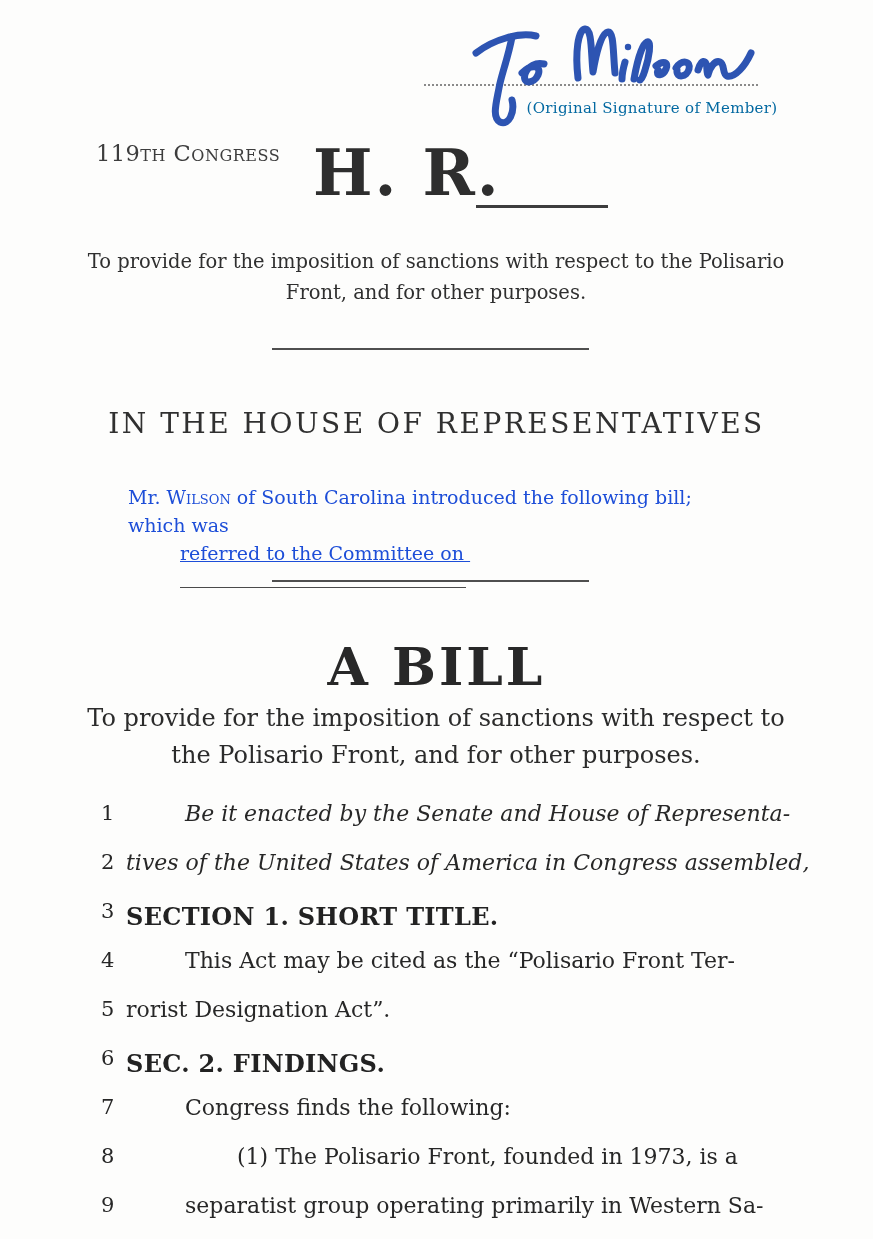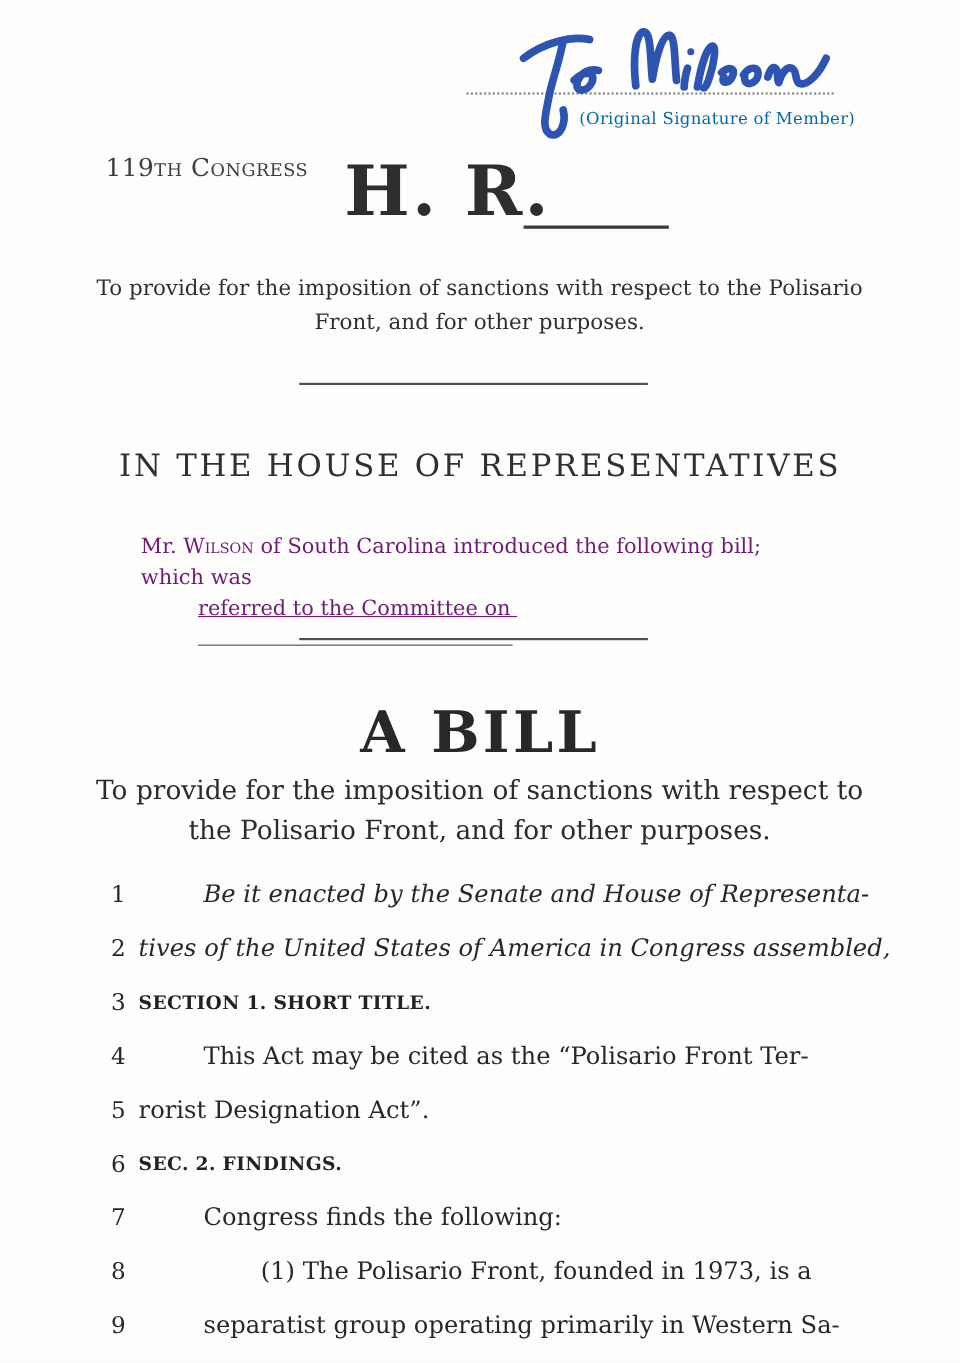--- a/index.html
+++ b/index.html
@@ -53,21 +53,21 @@
   .rule-1{top:348px;}
   .rule-2{top:580px;}
   
   .chamber{
     position:absolute;left:0;top:407px;width:873px;
     text-align:center;font-size:28px;letter-spacing:2.5px;color:#303030;
   }
   
   .intro{
     position:absolute;left:128px;top:483px;width:622px;
-    font-size:19px;line-height:28px;color:#701a75;
+    font-size:19px;line-height:28px;color:#1d4ed8;
   }
   .intro .line2{margin-left:52px;text-decoration:underline;}
   .sc{font-variant:small-caps;}
   .committee-blank{
     display:inline-block;width:286px;height:0.95em;
     border-bottom:1.5px solid #4a4a4a;vertical-align:baseline;
   }
   
   .a-bill{
     position:absolute;left:0;top:636px;width:873px;
@@ -80,21 +80,21 @@
   }
   
   .bill-line{position:absolute;left:0;width:873px;height:30px;font-size:22px;color:#272727;}
   .bill-line .num{position:absolute;left:101px;width:28px;font-size:21px;}
   .bill-line .txt{position:absolute;white-space:nowrap;}
   .indent-flush .txt{left:126px;}
   .indent-first .txt{left:185px;}
   .indent-sub  .txt{left:237px;}
   .style-italic .txt{font-style:italic;}
   .style-heading .txt{
-    font-size:17px;font-weight:800;letter-spacing:0.3px;
+    font-size:24px;font-weight:800;letter-spacing:0.3px;
     padding-top:3px;color:#222;
   }
 </style>
 </head>
 <body>
 
 <div id="page">
 
   <svg class="sig-svg" viewBox="0 0 306 120" fill="none" stroke="#2d54b2" stroke-width="7" stroke-linecap="round" stroke-linejoin="round">
 

